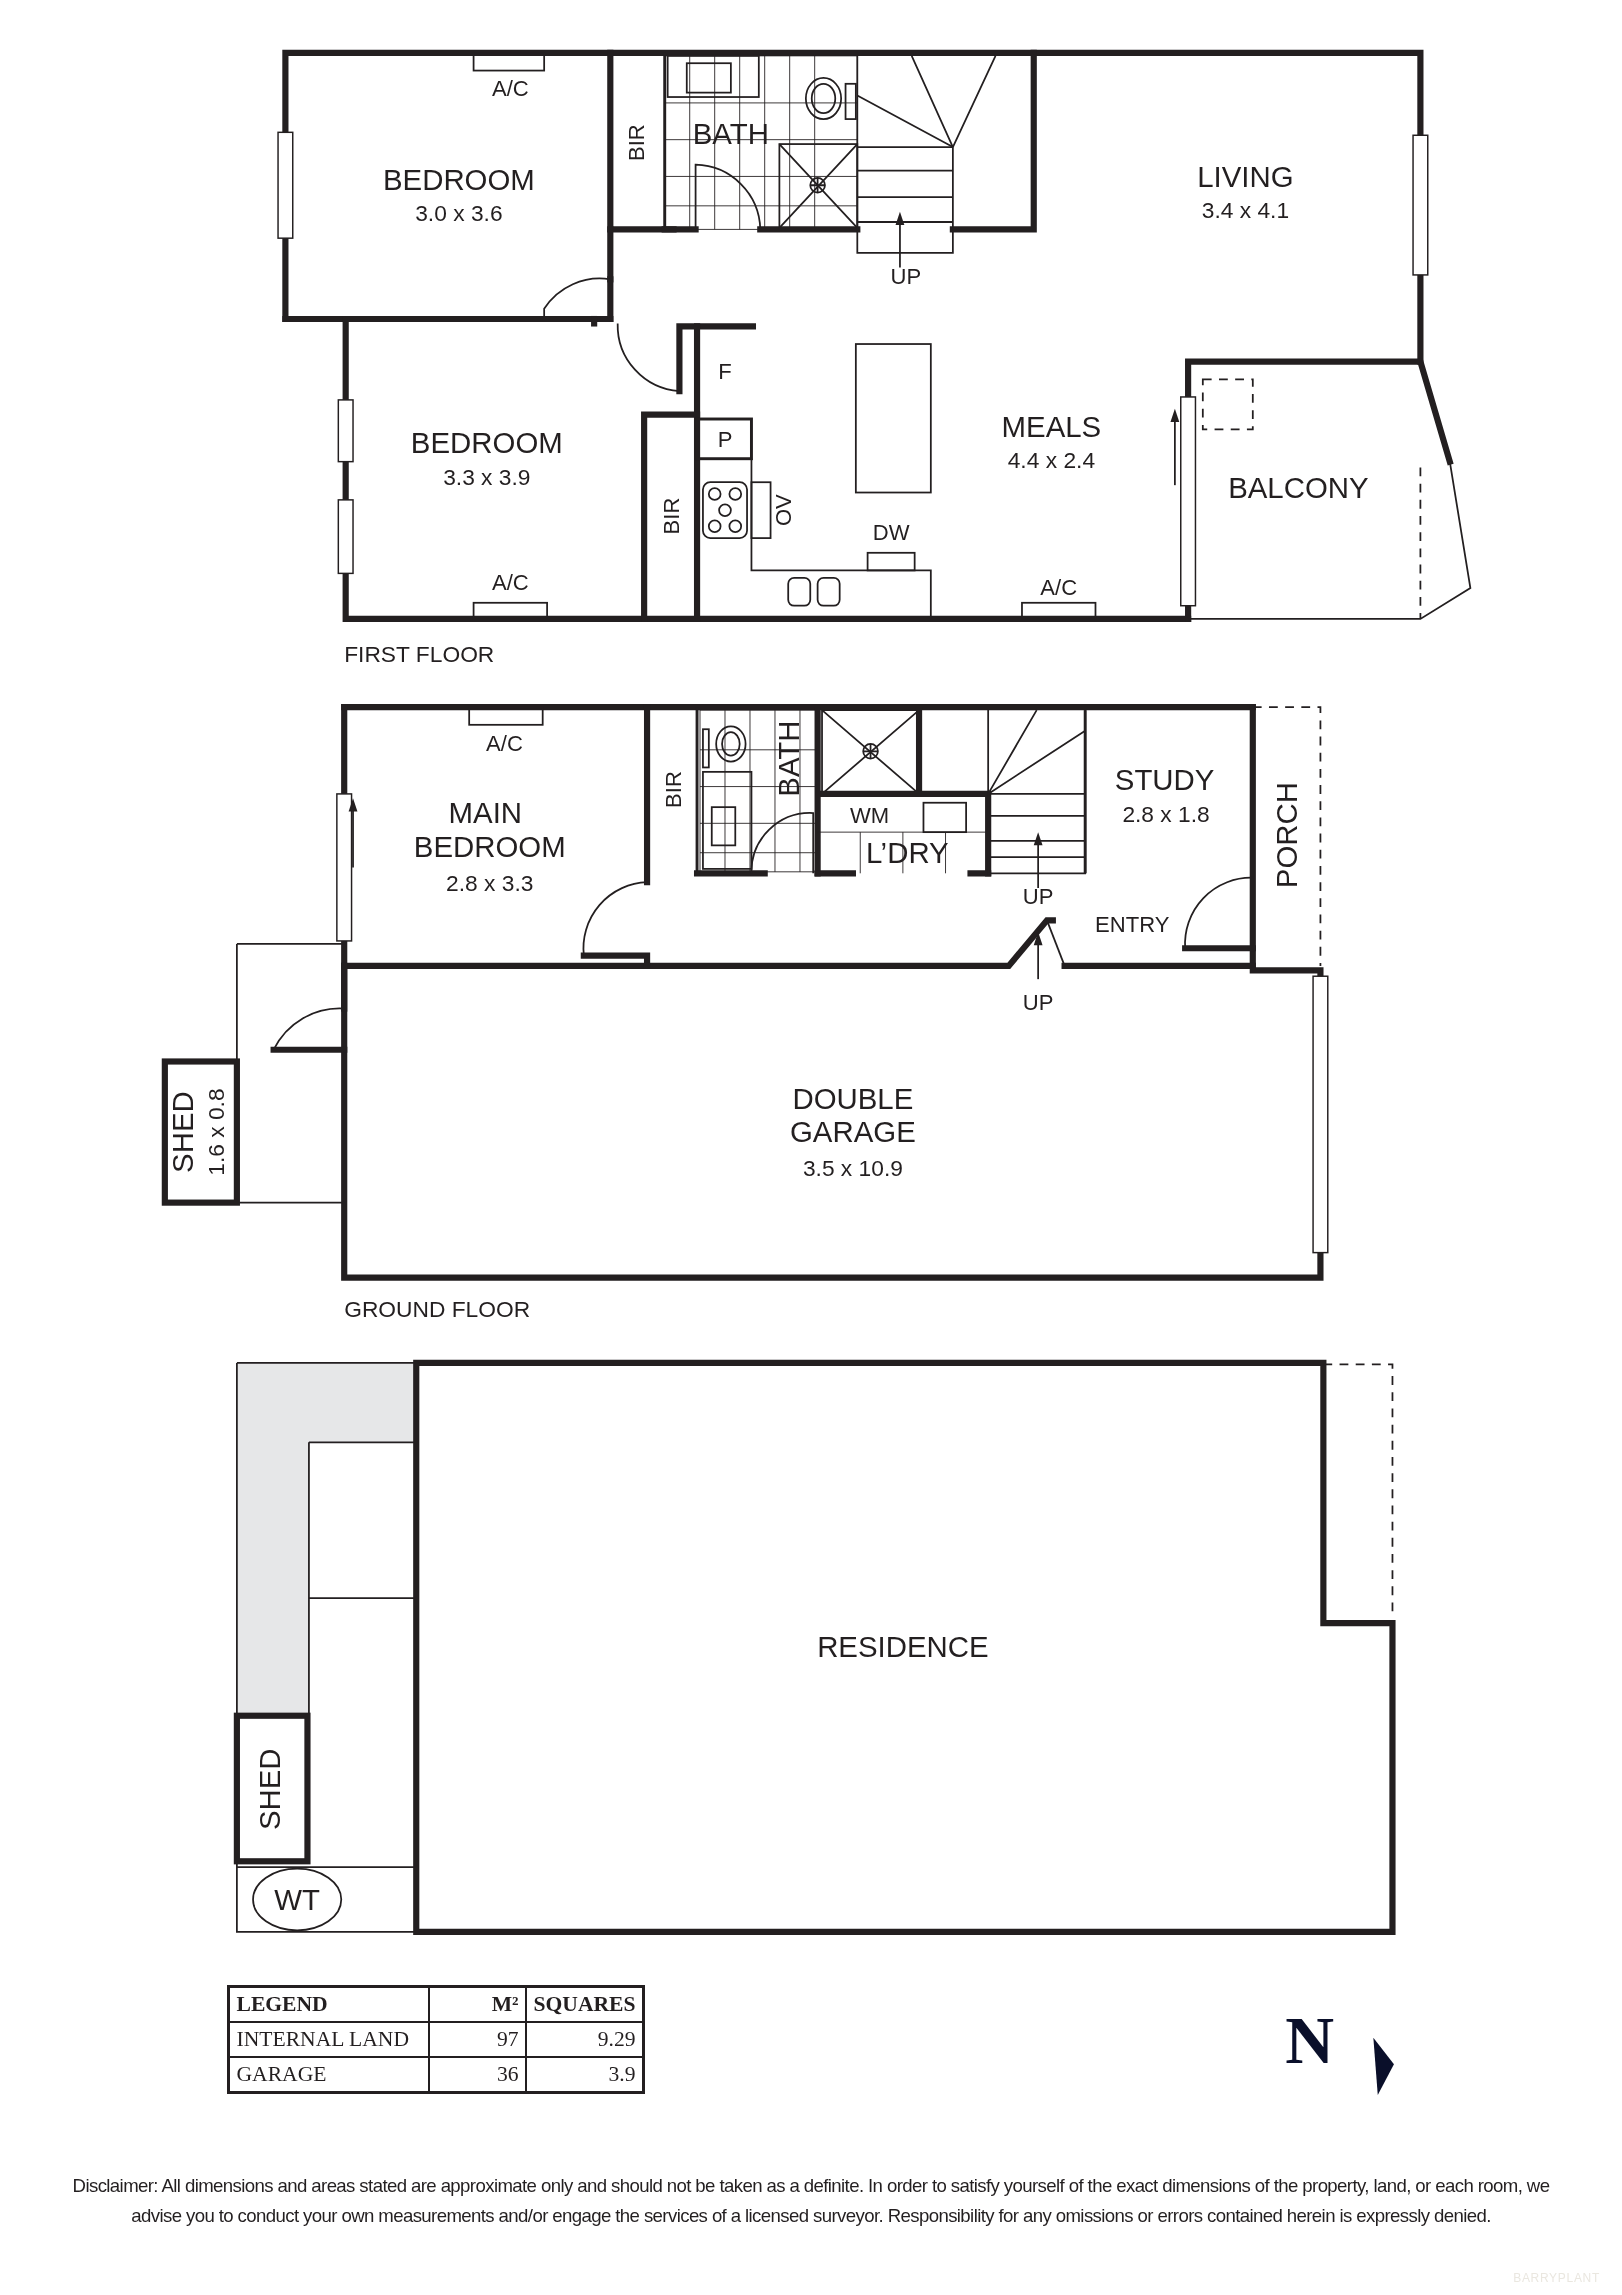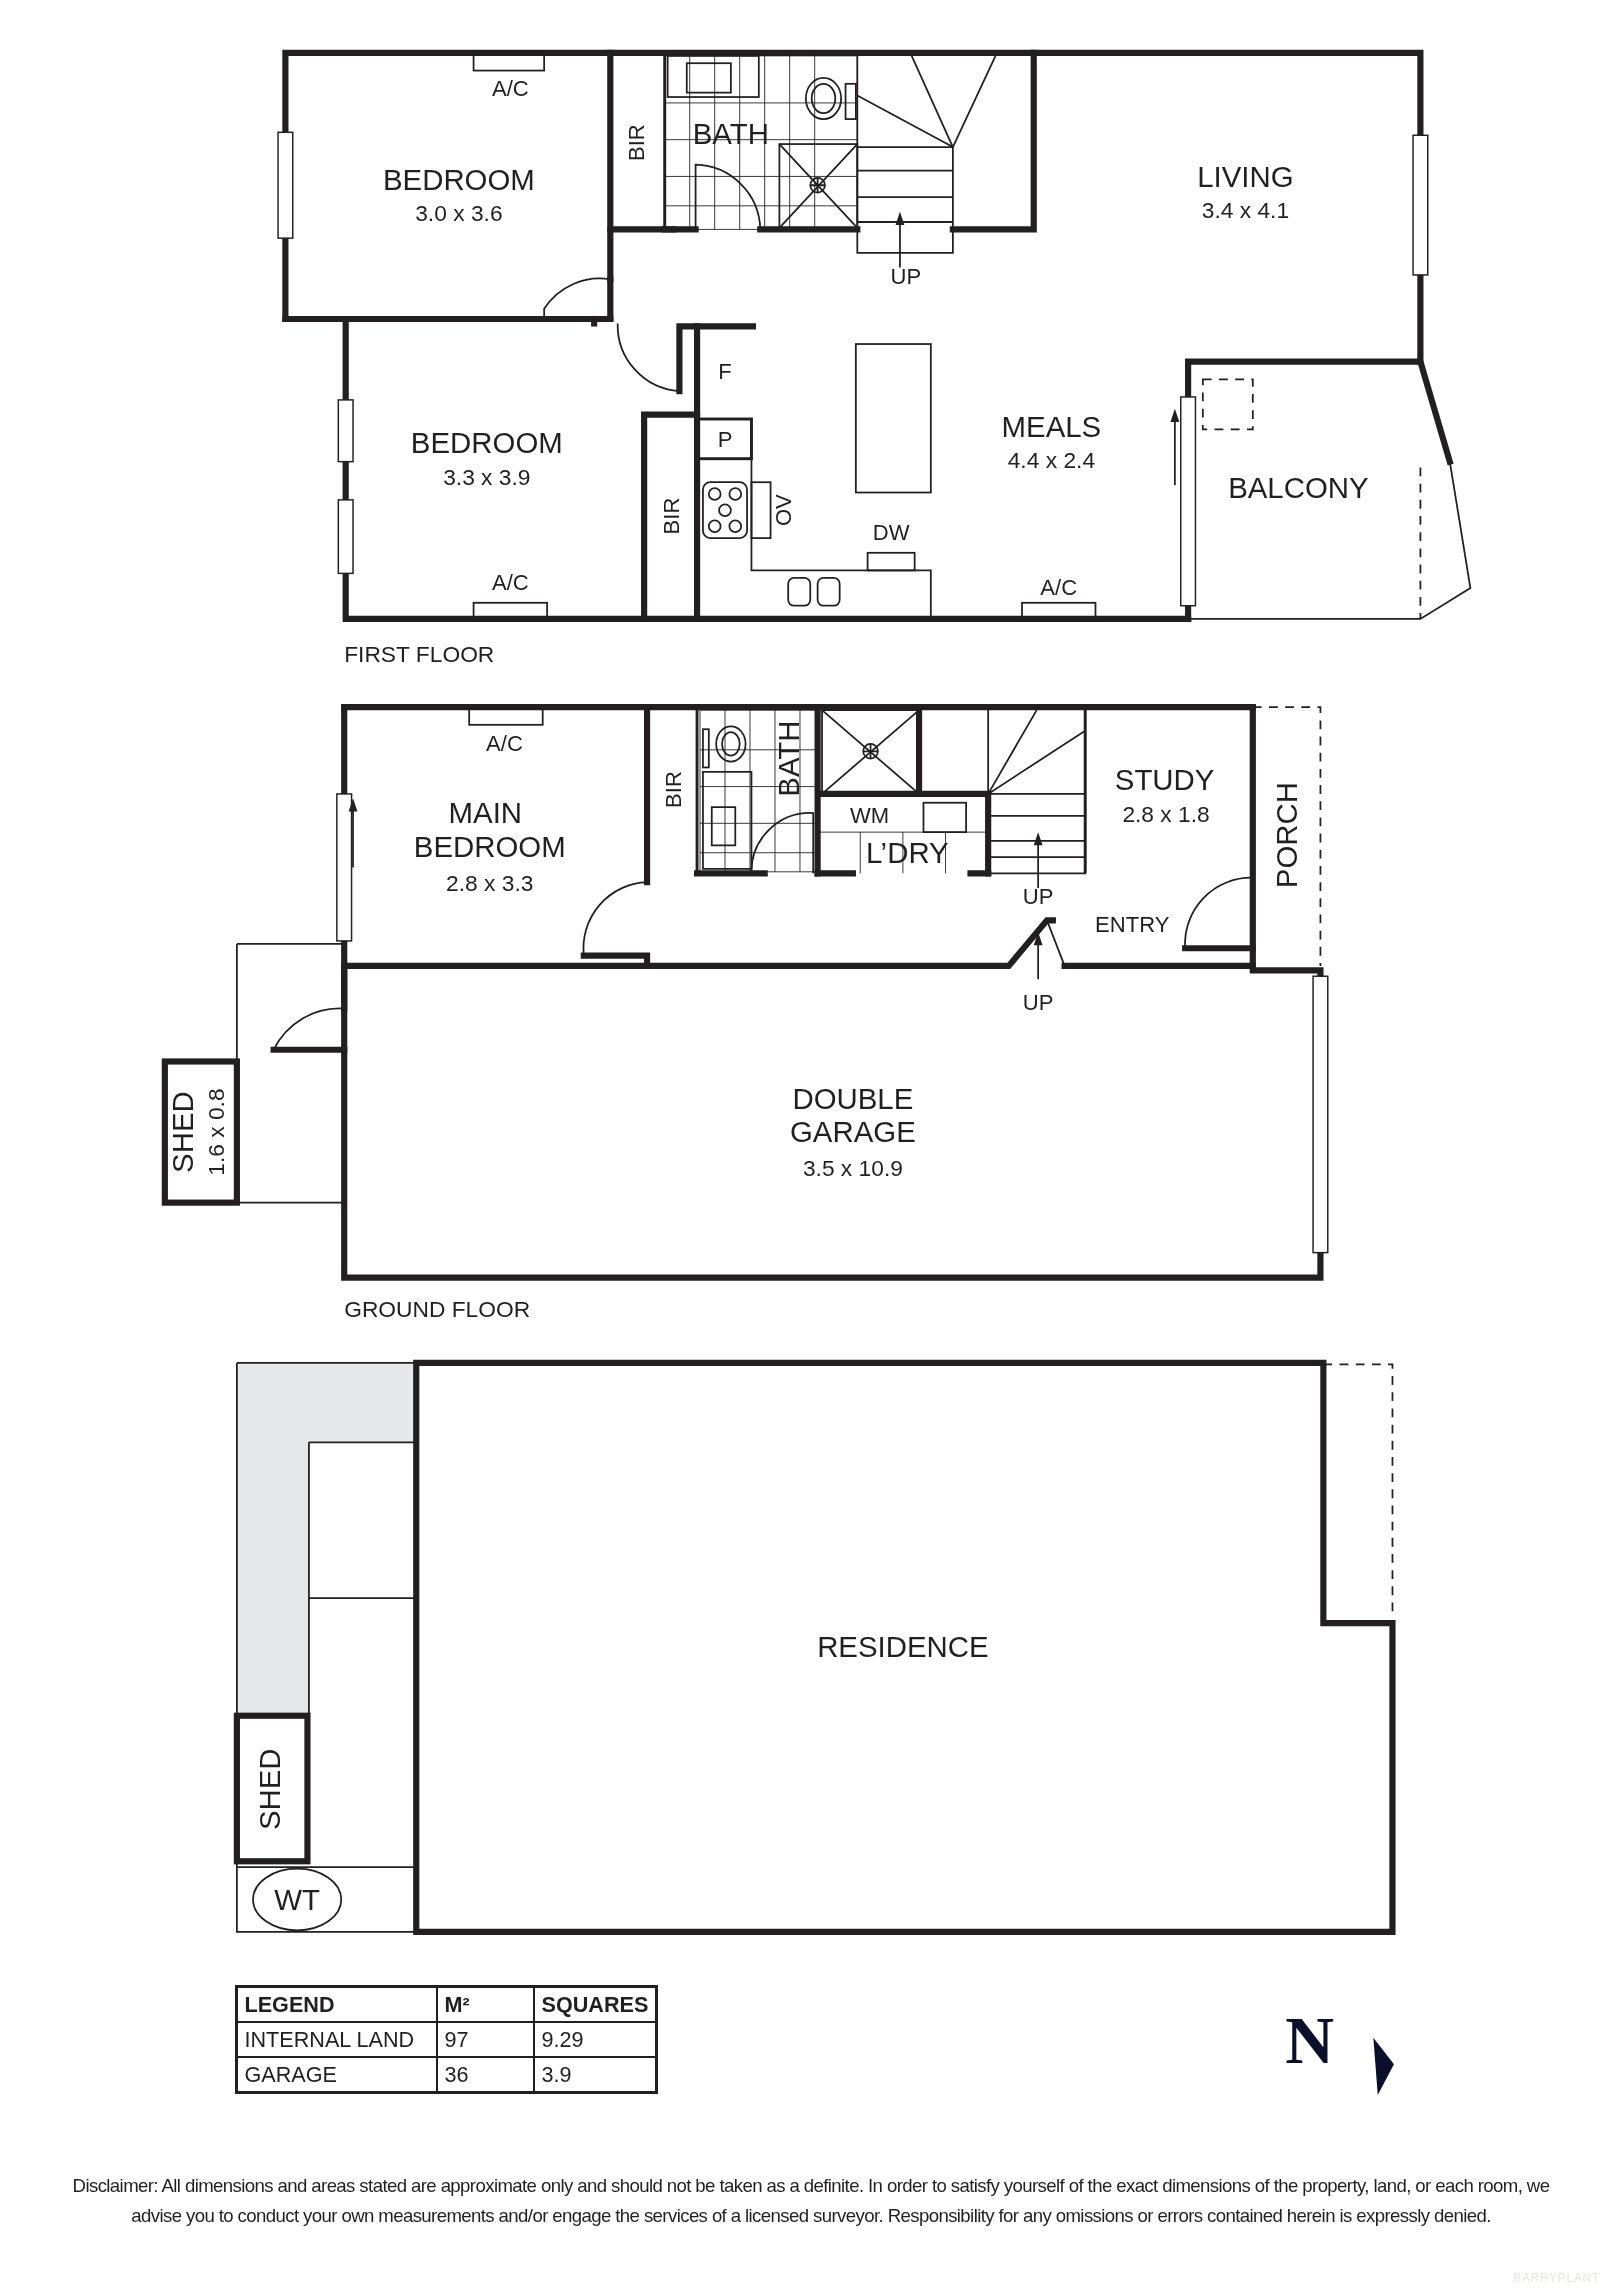--- a/index.html
+++ b/index.html
@@ -11,24 +11,24 @@
   .tile { stroke: #231f20; stroke-width: 0.6; fill: none; }
   .dash { stroke: #231f20; stroke-width: 1.2; fill: none; stroke-dasharray: 6 5; }
   .win { stroke: #231f20; stroke-width: 1; fill: #ffffff; }
   .lbl { font-family: "Liberation Sans", sans-serif; fill: #231f20; }
   .room { font-size: 20px; }
   .dim { font-size: 15.5px; }
   .small { font-size: 15px; }
   .floor-caption { font-size: 15.5px; }
   .n-mark { font-family: "Liberation Serif", serif; font-weight: bold; font-size: 46px; fill: #0a0f2a; }
 
-  #legend { position: absolute; left: 235px; top: 1985px; border-collapse: collapse; border: 3.9px solid #231f20; font-family: Liberation Sans, sans-serif; color: #231f20; }
+  #legend { position: absolute; left: 227px; top: 1985px; border-collapse: collapse; border: 3.9px solid #231f20; font-family: Liberation Serif, serif; color: #231f20; }
   #legend td, #legend th { border: 2.6px solid #231f20; height: 33px; font-size: 21.6px; padding: 0 6.5px; }
   #legend th { font-weight: bold; text-align: left; }
-  #legend th.c, #legend td.c { text-align: left; }
+  #legend th.c, #legend td.c { text-align: right; }
   #legend .col1 { width: 185px; }
   #legend .col2 { width: 82px; }
   #legend .col3 { width: 98px; }
 
   #disclaimer { position: absolute; left: 65px; top: 2171px; width: 1492px; text-align: center; font-size: 18.6px; line-height: 30px; font-family: "Liberation Sans", sans-serif; color: #231f20; letter-spacing: -0.6px; }
   #watermark { position: absolute; right: 22px; top: 2271px; font-size: 12px; letter-spacing: 0.7px; color: #eae7e0; font-family: "Liberation Sans", sans-serif; }
 </style>
 </head>
 <body>
 

